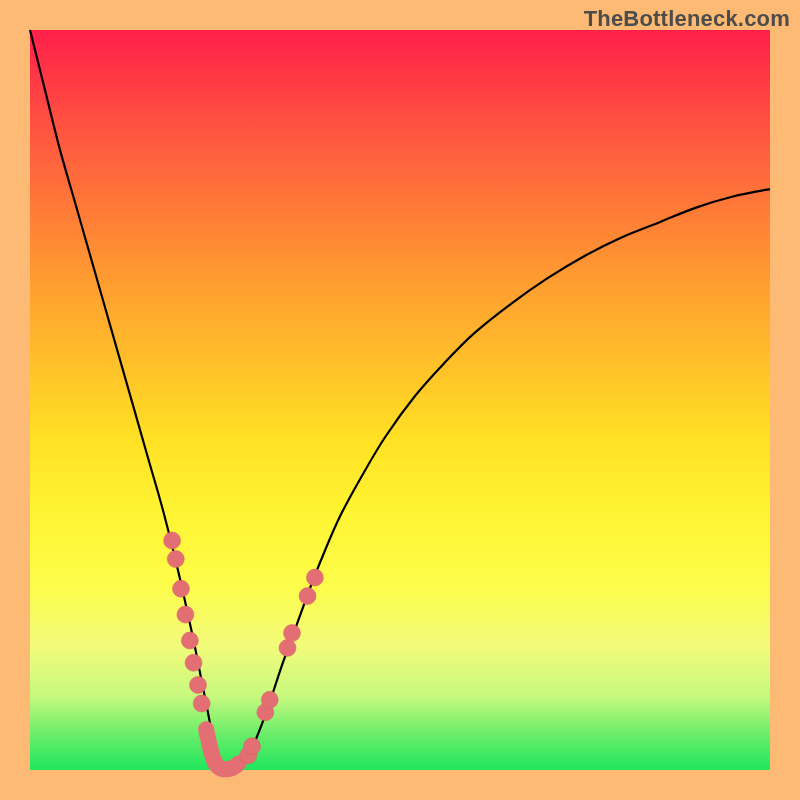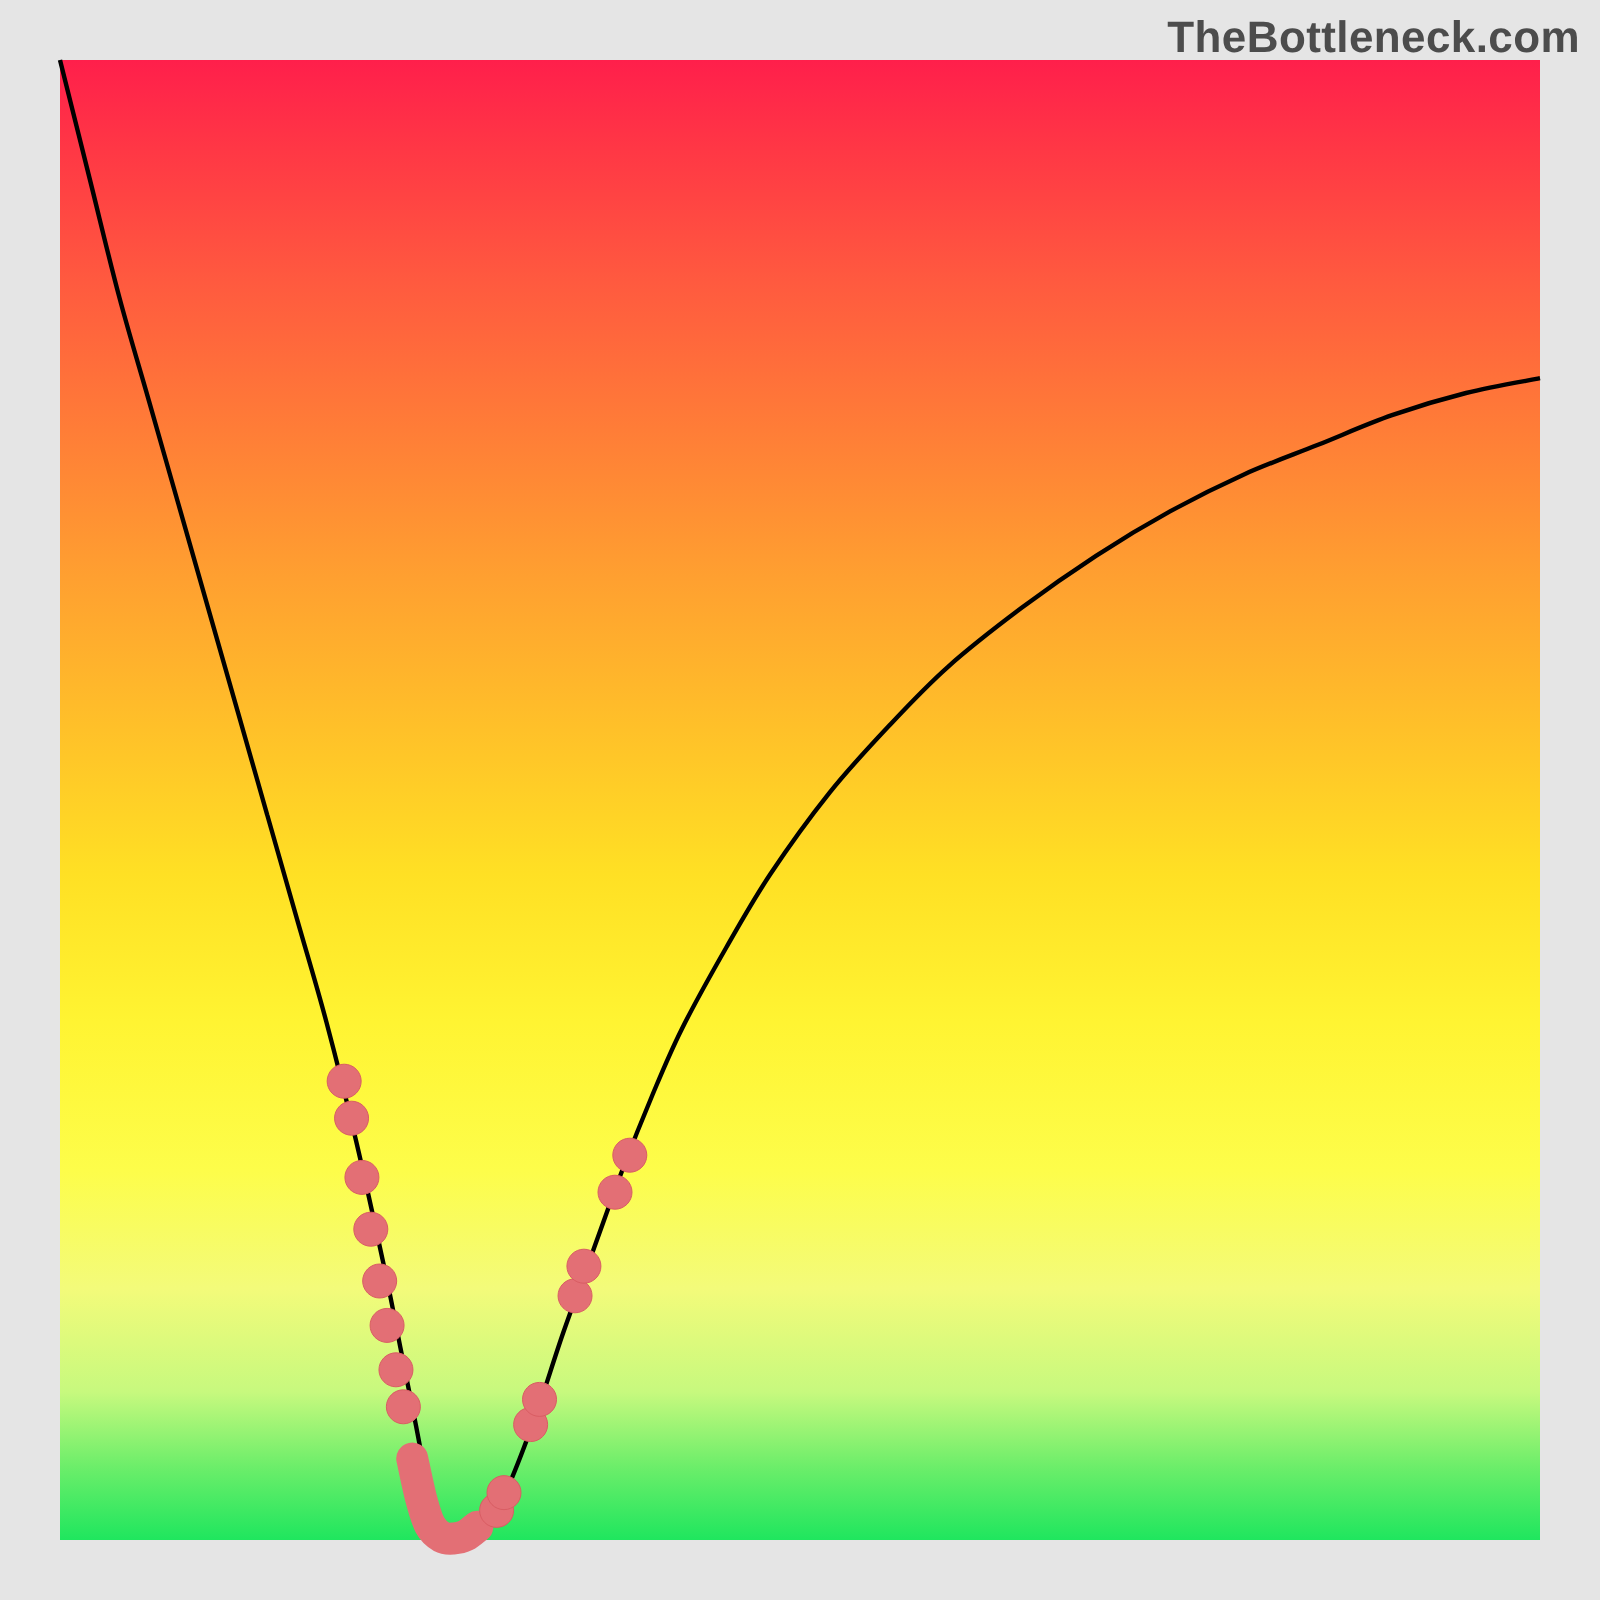--- a/index.html
+++ b/index.html
@@ -8,21 +8,21 @@
     width: 800px;
     height: 800px;
     overflow: hidden;
     background: #000;
     font-family: Arial, Helvetica, sans-serif;
   }
   .frame {
     position: absolute;
     left: 0; top: 0;
     width: 800px; height: 800px;
-    background: #e5e5e5;
+    background: #fdba74;
   }
   .plot-area {
     position: absolute;
     left: 30px;
     top: 30px;
     width: 740px;
     height: 740px;
     background: linear-gradient(to bottom,
       #ff1f4b 0%,
       #ff3745 6%,

